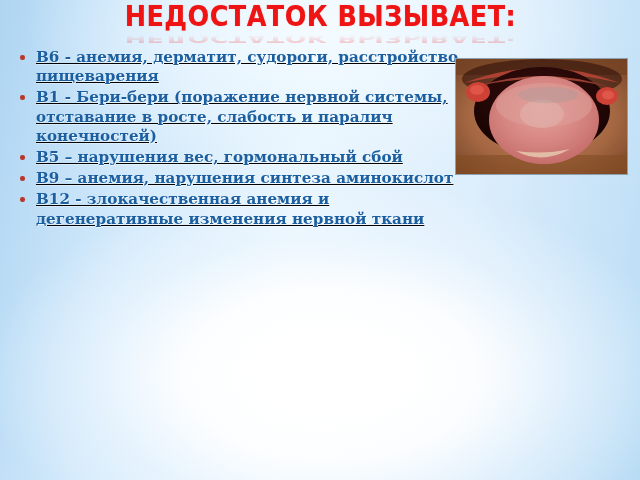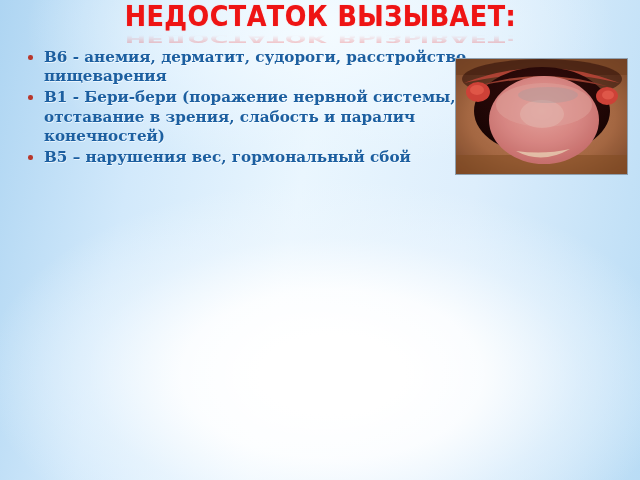--- a/index.html
+++ b/index.html
@@ -61,22 +61,23 @@
     mask-image: linear-gradient(to bottom, rgba(0,0,0,0.85) 0%, rgba(0,0,0,0.0) 72%);
     margin-top: 0px;
     position: relative;
     top: 13px;
   }
 
   
   .content {
     position: absolute;
     top: 48px;
-    left: 20px;
+    left: 12px;
     width: 452px;
+    text-decoration: underline;
   }
   ul.bullets {
     list-style: none;
     margin: 0;
     padding: 0;
   }
   ul.bullets li {
     position: relative;
     padding-left: 24px;
     margin: 0 0 2px 0;
@@ -118,22 +119,24 @@
 <div class="slide">
 
   <div class="title-wrap">
     <div class="title">НЕДОСТАТОК ВЫЗЫВАЕТ:</div>
     <div class="title-reflection" aria-hidden="true">НЕДОСТАТОК ВЫЗЫВАЕТ:</div>
   </div>
 
   <div class="content">
     <ul class="bullets">
       <li>B6 - анемия, дерматит, судороги, расстройство пищеварения</li>
-      <li>B1 - Бери-бери (поражение нервной системы, отставание в зрения, слабость и паралич конечностей)</li>
+      <li>B1 - Бери-бери (поражение нервной системы, отставание в росте, слабость и паралич конечностей)</li>
       <li>B5 – нарушения вес, гормональный сбой</li>
+      <li>B9 – анемия, нарушения синтеза аминокислот</li>
+      <li>B12 - злокачественная анемия и дегенеративные изменения нервной ткани</li>
     </ul>
   </div>
 
   <div class="photo">
     <svg width="171" height="115" viewBox="0 0 171 115">
       <defs>
         <radialGradient id="skin" cx="50%" cy="50%" r="78%">
           <stop offset="0%" stop-color="#c98a63"></stop>
           <stop offset="55%" stop-color="#ad6d46"></stop>
           <stop offset="100%" stop-color="#6d3c20"></stop>

